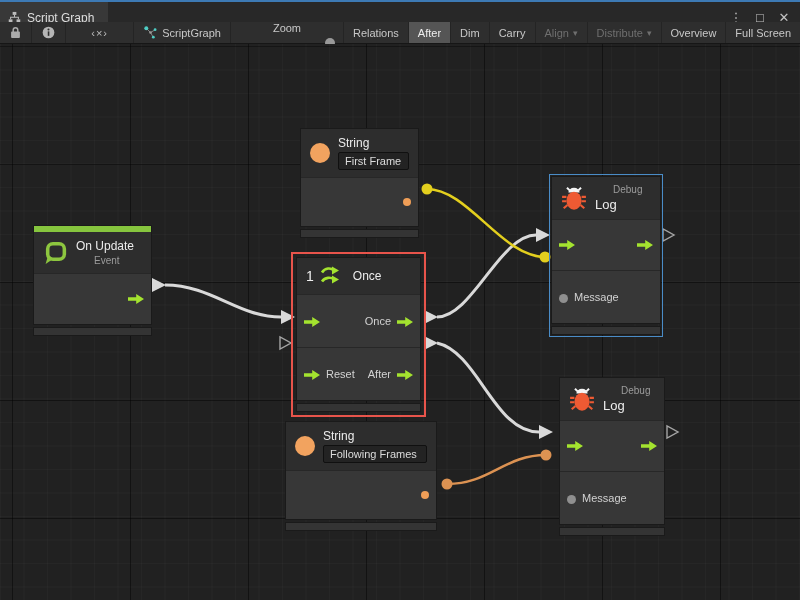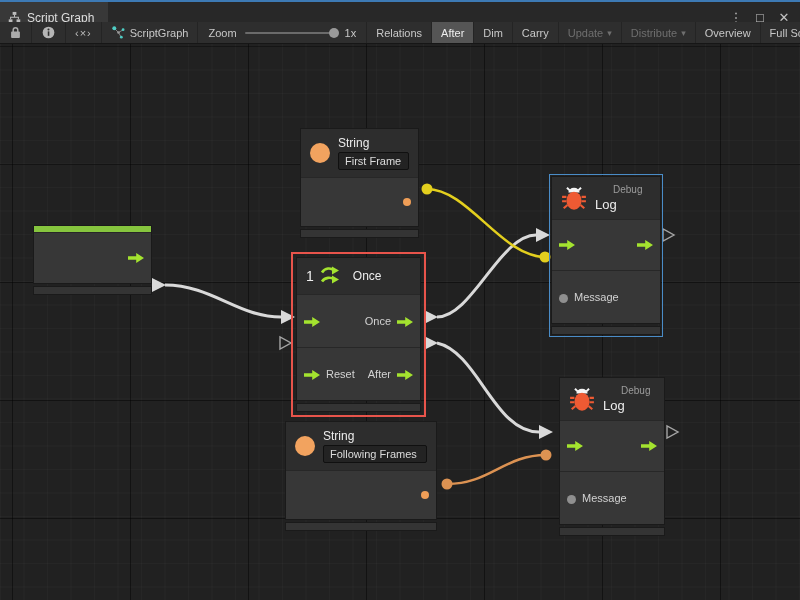--- a/index.html
+++ b/index.html
@@ -17,21 +17,21 @@
   .winbtn { color:#c2c2c2; font-size:13px; width:20px; text-align:center; cursor:default; line-height:18px; }
 
   
   .toolbar { position:absolute; top:22px; left:0; width:800px; height:22px; background:#2e2e2e;
     border-bottom:1px solid #161616; display:flex; align-items:stretch; font-size:11px; color:#c8c8c8; }
   .tb-btn { display:flex; align-items:center; gap:4px; padding:0 9px; border-right:1px solid #242424; white-space:nowrap; }
   .tb-btn.icon-only { padding:0 10px; }
   .tb-btn.active { background:#555555; color:#efefef; }
   .tb-btn.disabled { color:#6f6f6f; }
   .breadcrumb { width:70px; justify-content:center; color:#bdbdbd; letter-spacing:1px; }
-  .zoom-wrap { display:flex; align-items:center; gap:8px; padding:0 10px; border-right:1px solid #242424; }
+  .zoom-wrap { display:flex; align-items:center; gap:8px; padding:0 10px; border-right:1px solid #242424;flex-direction:column; }
   .zoom-track { position:relative; width:92px; height:2px; background:#6b6b6b; border-radius:1px; }
   .zoom-handle { position:absolute; right:-2px; top:-4px; width:10px; height:10px; border-radius:50%; background:#999; }
 
   
   .canvas { position:absolute; top:44px; left:0; width:800px; height:556px; background-color:#212121;
     background-image:
       linear-gradient(rgba(0,0,0,0.45) 1px, transparent 1px),
       linear-gradient(90deg, rgba(0,0,0,0.45) 1px, transparent 1px),
       linear-gradient(rgba(255,255,255,0.022) 1px, transparent 1px),
       linear-gradient(90deg, rgba(255,255,255,0.022) 1px, transparent 1px);
@@ -124,21 +124,21 @@
     <div class="tb-btn active">
       <span>After</span>
     </div>
     <div class="tb-btn">
       <span>Dim</span>
     </div>
     <div class="tb-btn">
       <span>Carry</span>
     </div>
     <div class="tb-btn disabled">
-      <span>Update</span>
+      <span>Align</span>
       <span style="font-size:9px;">▾</span>
     </div>
     <div class="tb-btn disabled">
       <span>Distribute</span>
       <span style="font-size:9px;">▾</span>
     </div>
     <div class="tb-btn">
       <span>Overview</span>
     </div>
     <div class="tb-btn" style="border-right:none;">
@@ -171,20 +171,30 @@
     <circle cx="546" cy="455" r="5.5" fill="#dc9252"></circle>
 
     <polygon points="280,337 280,349 291,343" fill="none" stroke="#a5a5a5" stroke-width="1.4"></polygon>
     <polygon points="663,229 663,241 674,235" fill="none" stroke="#a5a5a5" stroke-width="1.4"></polygon>
     <polygon points="667,426 667,438 678,432" fill="none" stroke="#a5a5a5" stroke-width="1.4"></polygon>
   </svg>
 
   <div class="node" style="left:33px; top:225px; width:119px;">
     <div class="node-main">
       <div class="green-bar"></div>
+      <div class="node-header">
+        <svg width="25" height="25" viewBox="0 0 24 24">
+          <rect x="4.5" y="3.5" width="16" height="15" rx="5" fill="none" stroke="#8dc63f" stroke-width="3.4"></rect>
+          <polygon points="10,18 2.5,23 5,14.5" fill="#8dc63f"></polygon>
+        </svg>
+        <div class="hdr-col">
+          <span class="n-title">On Update</span>
+          <span class="n-sub">Event</span>
+        </div>
+      </div>
       <div class="port-row">
         <span class="spacer"></span>
         <svg class="flow-arrow" width="16" height="10" viewBox="0 0 16 10">
           <path d="M0 3.2 h8.2 V0 L16 5 8.2 10 V6.8 H0 z" fill="#a4e32f"></path>
         </svg>
       </div>
     </div>
     <div class="node-footer"></div>
   </div>
 

